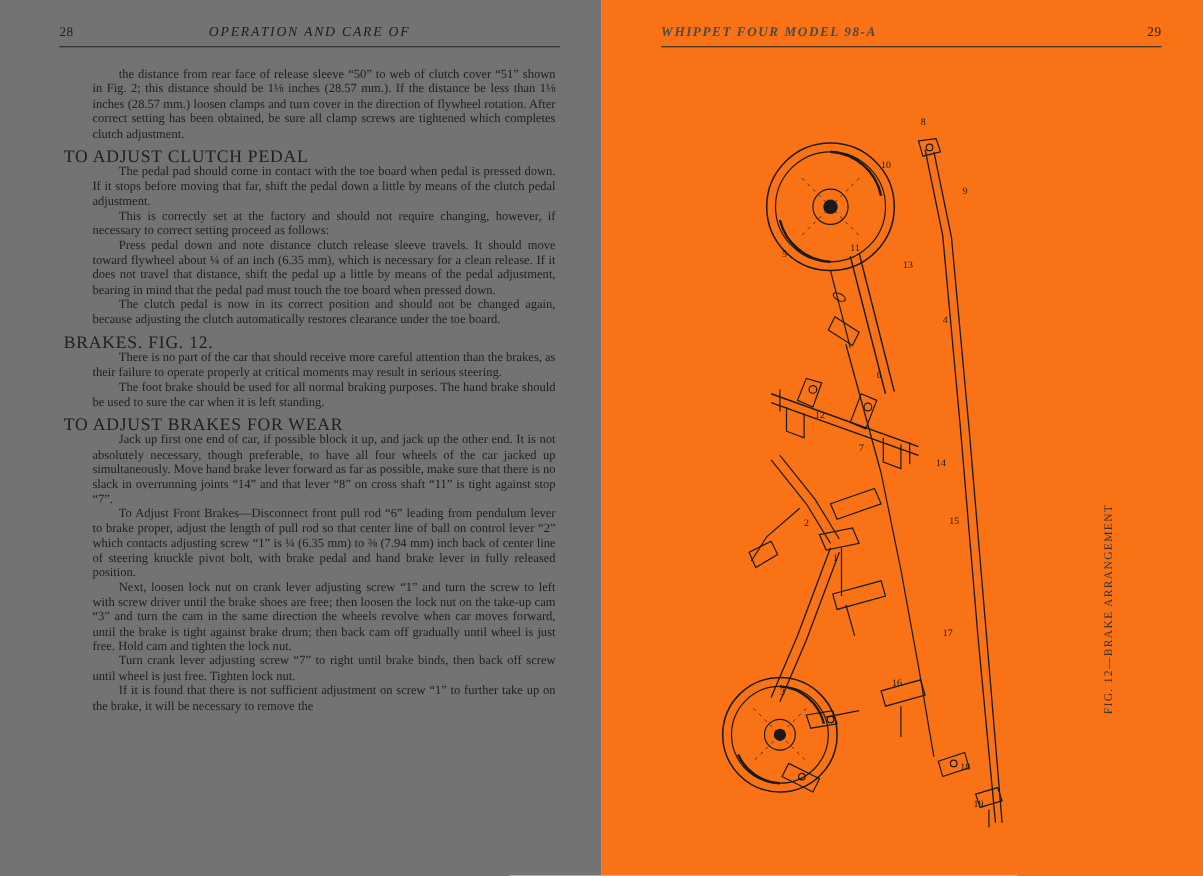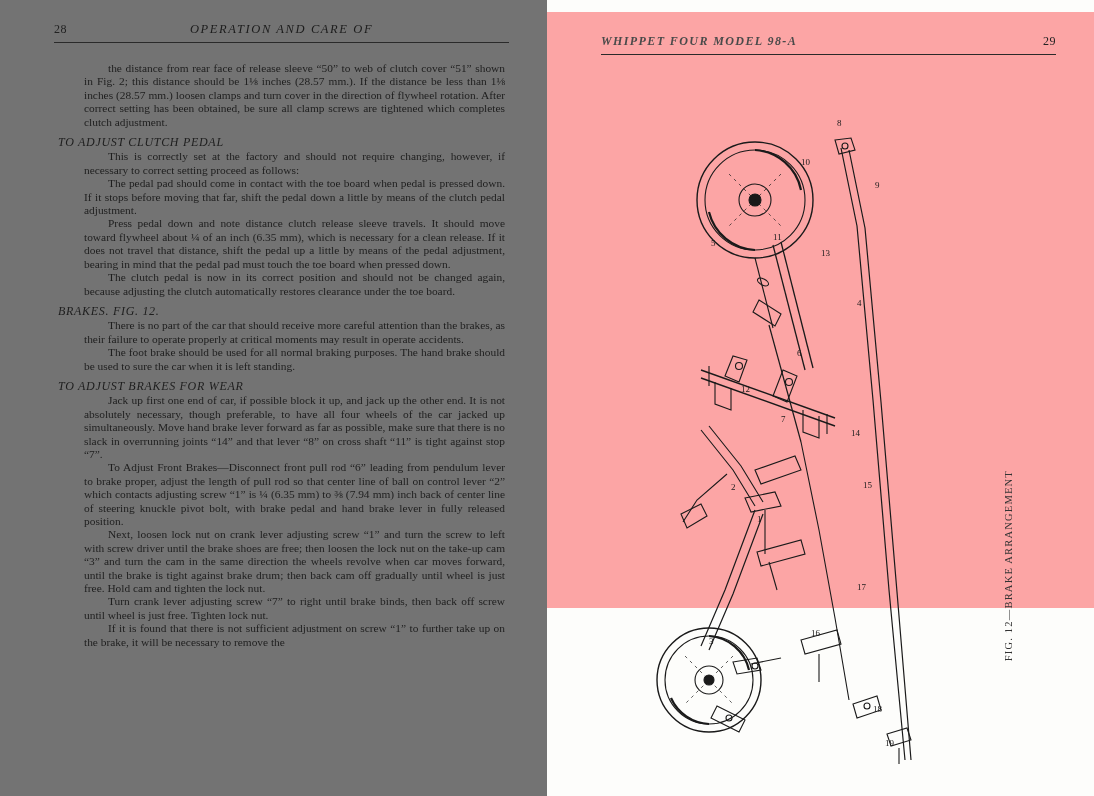--- a/index.html
+++ b/index.html
@@ -22,23 +22,23 @@
   }
   
   .page-left {
     position: absolute;
     left: 0; top: 0;
     width: 547px; height: 796px;
     background: #737373;
   }
   .page-right {
     position: absolute;
-    left: 547px; top: 12px;
-    width: 547px; height: 596px;
-    background: #fca5a5;
+    left: 547px; top: 0;
+    width: 547px; height: 796px;
+    background: #f97316;
   }
   .header {
     position: absolute;
     top: 22px;
     left: 54px;
     right: 38px;
     height: 22px;
   }
   .header-rule {
     position: absolute;
@@ -88,25 +88,24 @@
     text-align: justify;
     color: #1e1e1e;
   }
   .para {
     margin: 0 0 0 0;
     text-indent: 24px;
     text-align: justify;
   }
   .heading {
     margin: 7px 0 1px -26px;
-    font-size: 12px;
+    font-size: 16px;
     letter-spacing: 0.7px;
     text-indent: 0;
     text-align: left;
-    font-style: italic;
   }
   .heading.first { margin-top: 7px; }
   .indent-block { margin-left: 26px; }
   .ital { }
   
   .figure-wrap {
     position: absolute;
     left: 58px;
     top: 58px;
     width: 420px;
@@ -143,28 +142,28 @@
       <div class="header-rule"></div>
     </div>
 
     <div class="body-col">
       <div class="indent-block">
 
         <p class="para">the distance from rear face of release sleeve “50” to web of clutch cover “51” shown in Fig. 2; this distance should be 1⅛ inches (28.57 mm.). If the distance be less than 1⅛ inches (28.57 mm.) loosen clamps and turn cover in the direction of flywheel rotation. After correct setting has been obtained, be sure all clamp screws are tightened which completes clutch adjustment.</p>
 
         <div class="heading first">TO ADJUST CLUTCH PEDAL</div>
 
+        <p class="para">The pedal pad should come in contact with the toe board when pedal is pressed down. If it stops before moving that far, shift the pedal down a little by means of the clutch pedal adjustment.</p>
         <p class="para">This is correctly set at the factory and should not require changing, however, if necessary to correct setting proceed as follows:</p>
-        <p class="para">The pedal pad should come in contact with the toe board when pedal is pressed down. If it stops before moving that far, shift the pedal down a little by means of the clutch pedal adjustment.</p>
         <p class="para">Press pedal down and note distance clutch release sleeve travels. It should move toward flywheel about ¼ of an inch (6.35 mm), which is necessary for a clean release. If it does not travel that distance, shift the pedal up a little by means of the pedal adjustment, bearing in mind that the pedal pad must touch the toe board when pressed down.</p>
         <p class="para">The clutch pedal is now in its correct position and should not be changed again, because adjusting the clutch automatically restores clearance under the toe board.</p>
 
         <div class="heading">BRAKES.  FIG. 12.</div>
 
-        <p class="para">There is no part of the car that should receive more careful attention than the brakes, as their failure to operate properly at critical moments may result in operate accidents.</p>
+        <p class="para">There is no part of the car that should receive more careful attention than the brakes, as their failure to operate properly at critical moments may result in serious steering.</p>
         <p class="para">The foot brake should be used for all normal braking purposes. The hand brake should be used to sure the car when it is left standing.</p>
 
         <div class="heading">TO ADJUST BRAKES FOR WEAR</div>
 
         <p class="para">Jack up first one end of car, if possible block it up, and jack up the other end. It is not absolutely necessary, though preferable, to have all four wheels of the car jacked up simultaneously. Move hand brake lever forward as far as possible, make sure that there is no slack in overrunning joints “14” and that lever “8” on cross shaft “11” is tight against stop “7”.</p>
 
         <p class="para"><span class="ital">To Adjust Front Brakes</span><span>—Disconnect front pull rod “6” leading from pendulum lever to brake proper, adjust the length of pull rod so that center line of ball on control lever “2” which contacts adjusting screw “1” is ¼ (6.35 mm) to ⅜ (7.94 mm) inch back of center line of steering knuckle pivot bolt, with brake pedal and hand brake lever in fully released position.</span></p>
 
         <p class="para">Next, loosen lock nut on crank lever adjusting screw “1” and turn the screw to left with screw driver until the brake shoes are free; then loosen the lock nut on the take-up cam “3” and turn the cam in the same direction the wheels revolve when car moves forward, until the brake is tight against brake drum; then back cam off gradually until wheel is just free. Hold cam and tighten the lock nut.</p>
         <p class="para">Turn crank lever adjusting screw “7” to right until brake binds, then back off screw until wheel is just free. Tighten lock nut.</p>

